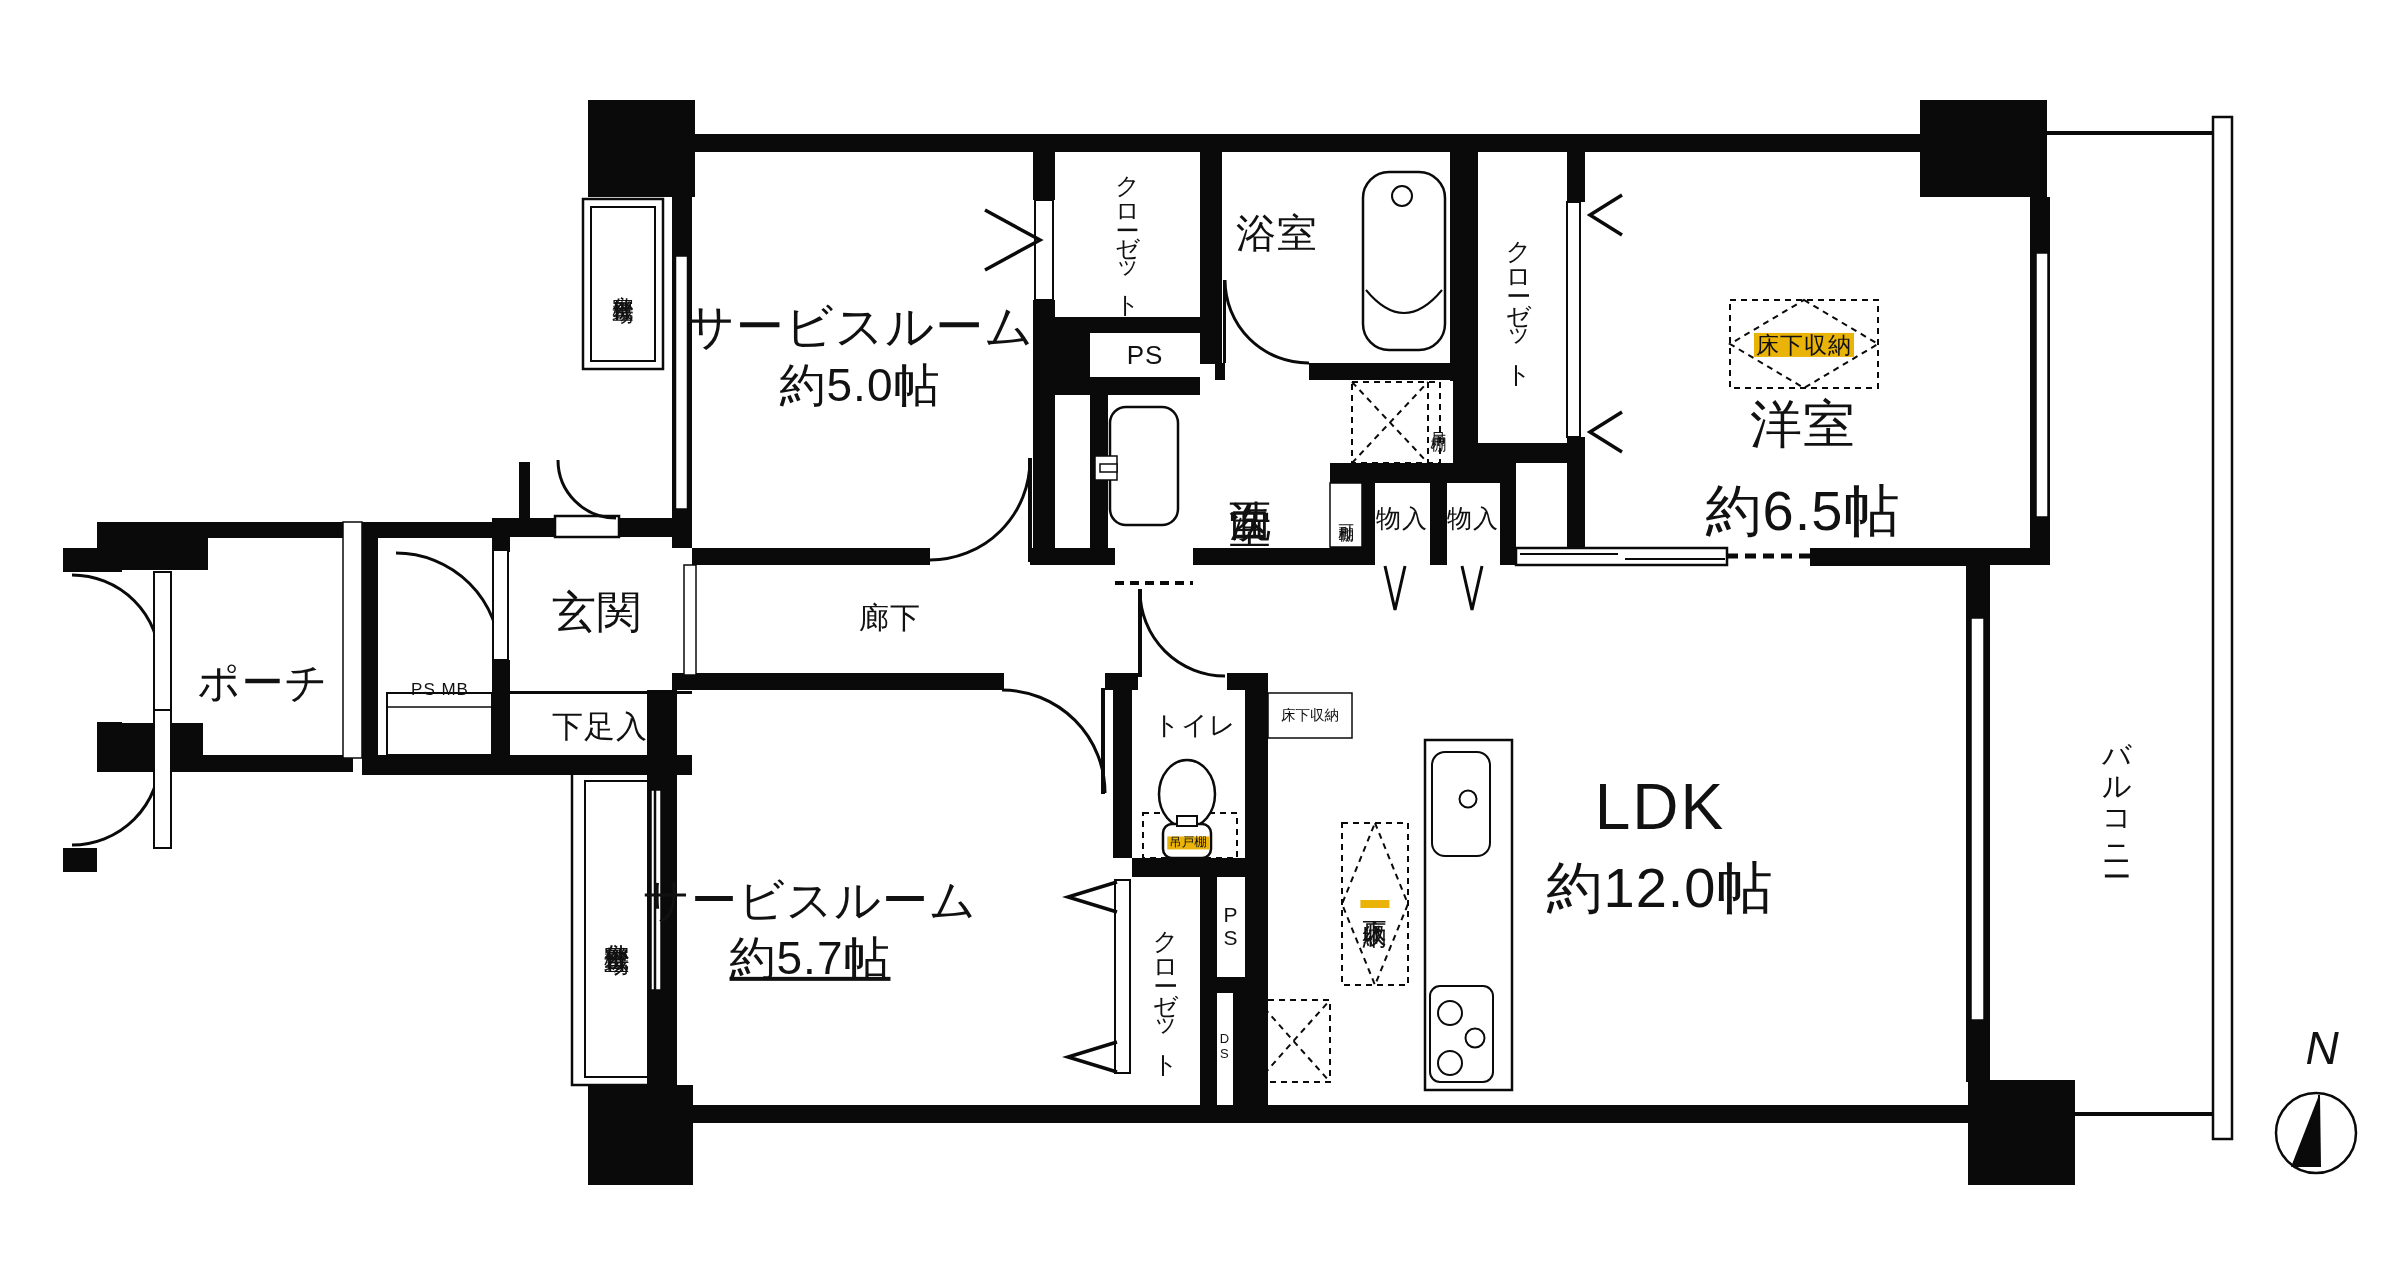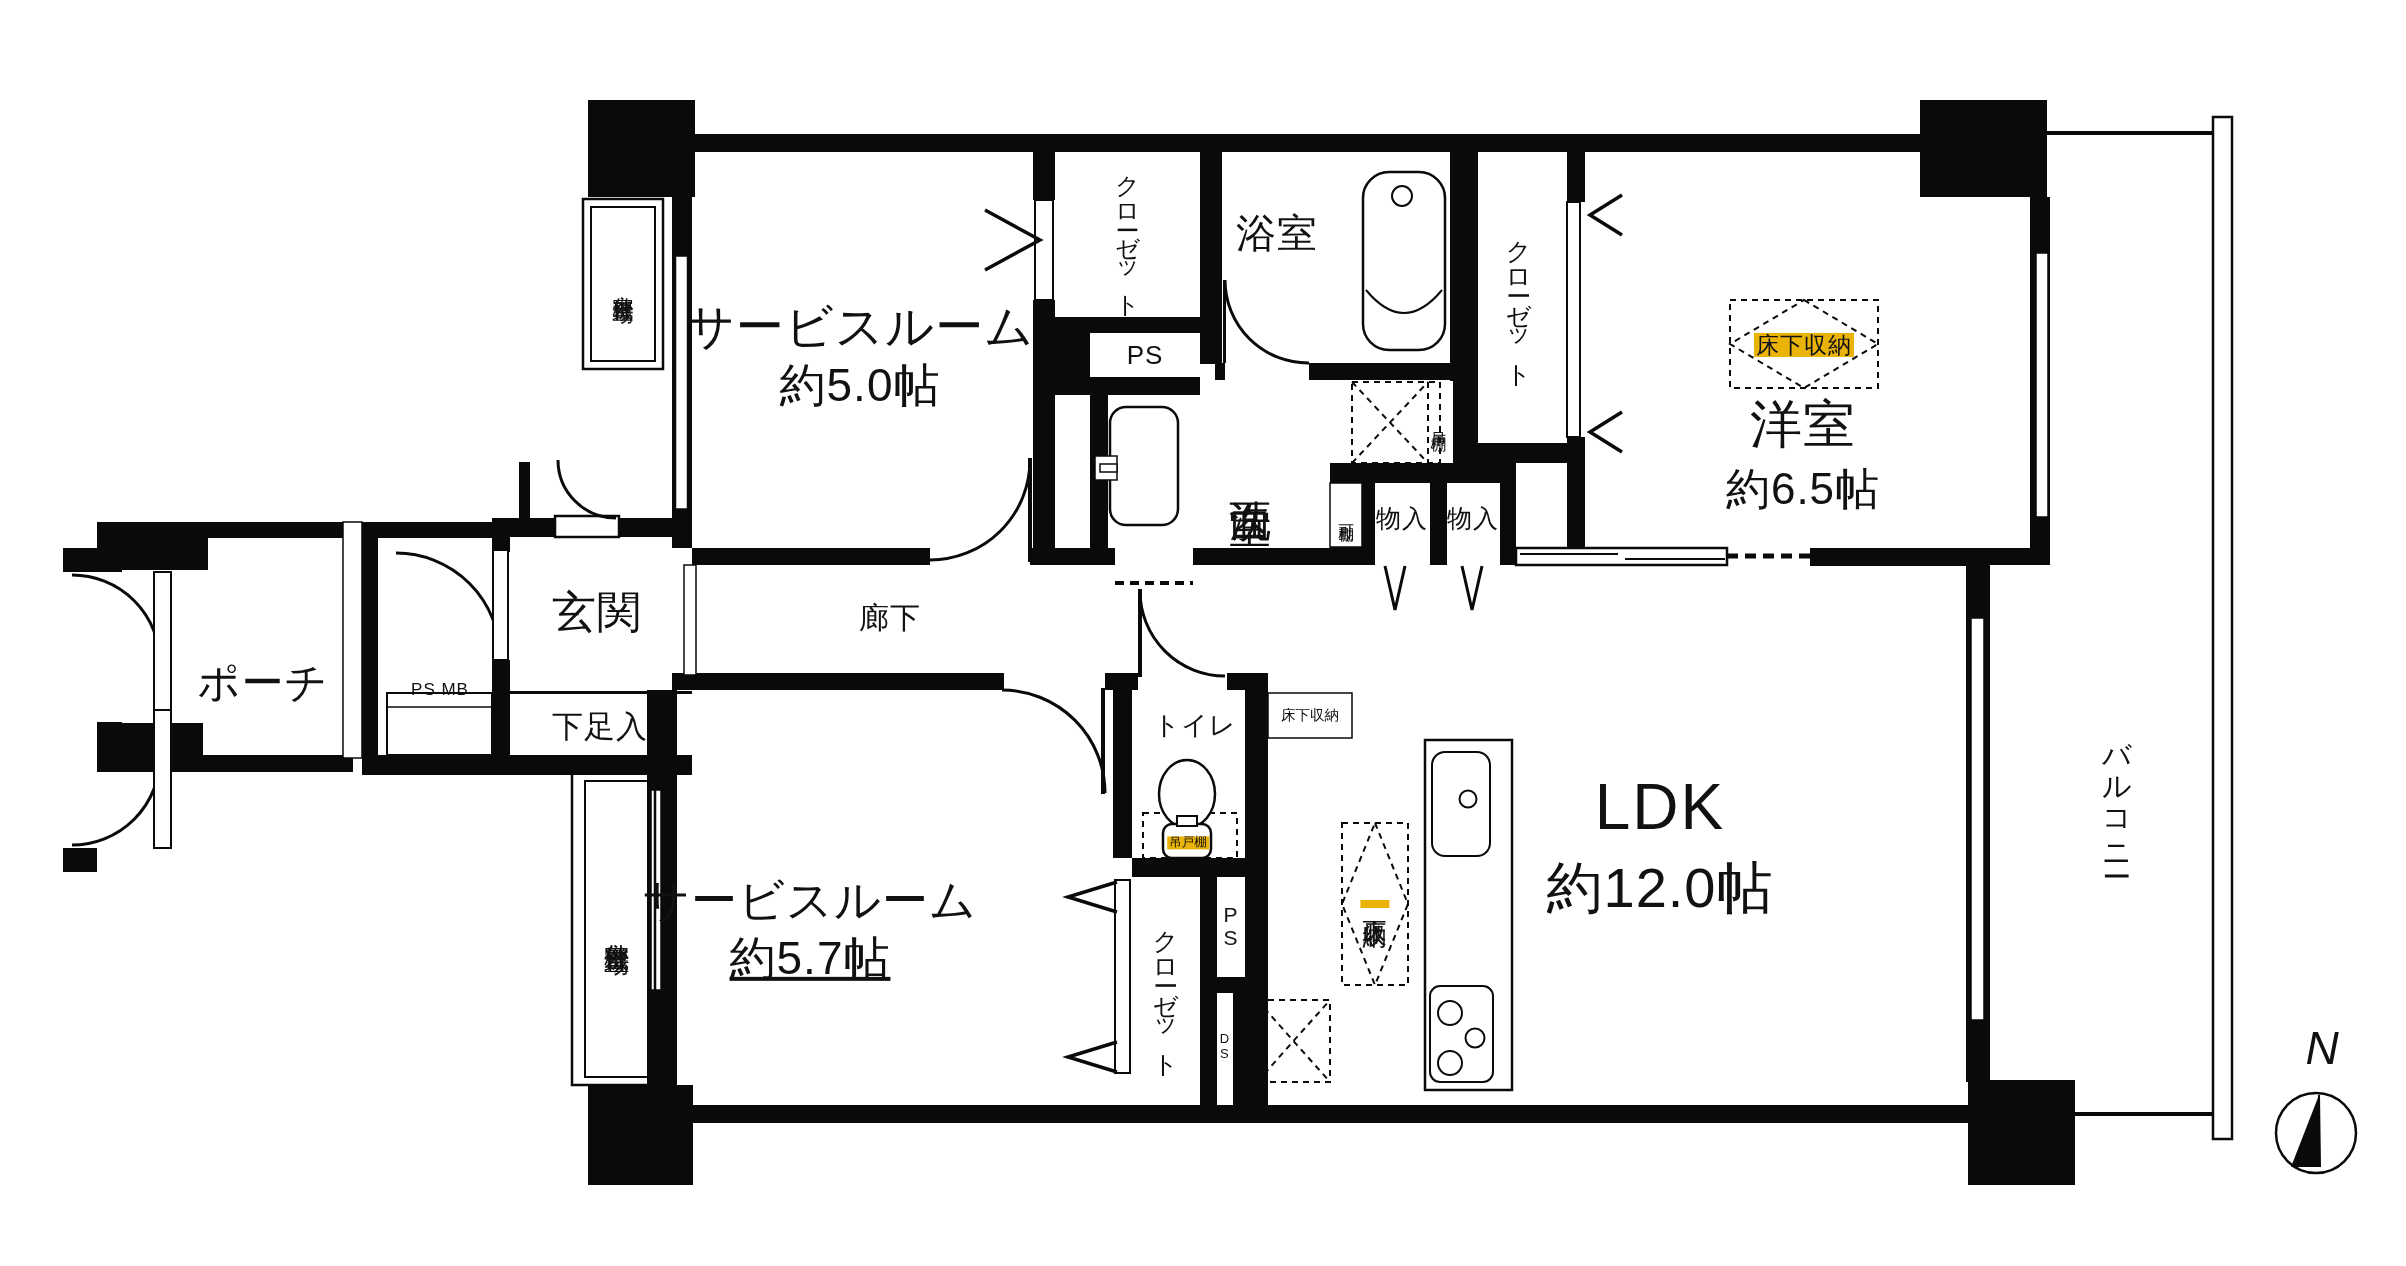--- a/index.html
+++ b/index.html
@@ -238,21 +238,21 @@
   </g>
 </svg>
 
   <div class="lbl" style="left:860px;top:327px;font-size:48px;">サービスルーム</div>
   <div class="lbl" style="left:860px;top:385px;font-size:46px;">約5.0帖</div>
 
   <div class="lbl" style="left:810px;top:900px;font-size:46px;">サービスルーム</div>
   <div class="lbl" style="left:810px;top:958px;font-size:46px;text-decoration:underline;">約5.7帖</div>
 
   <div class="lbl" style="left:1803px;top:424px;font-size:52px;text-align:center;">洋室</div>
-  <div class="lbl" style="left:1803px;top:489px;font-size:44px;">約6.5帖</div>
+  <div class="lbl" style="left:1803px;top:511px;font-size:56px;">約6.5帖</div>
 
   <div class="lbl" style="left:1660px;top:808px;font-size:64px;letter-spacing:2px;">LDK</div>
   <div class="lbl" style="left:1660px;top:888px;font-size:56px;">約12.0帖</div>
 
   <div class="lbl" style="left:1277px;top:233px;font-size:40px;">浴室</div>
   <div class="lbl v" style="left:1250px;top:470px;font-size:42px;">洗面室</div>
   <div class="lbl" style="left:1195px;top:726px;font-size:26px;">トイレ</div>
   <div class="lbl" style="left:890px;top:618px;font-size:30px;">廊下</div>
   <div class="lbl" style="left:597px;top:612px;font-size:44px;">玄関</div>
   <div class="lbl" style="left:263px;top:637px;font-size:42px;margin-top:46px;">ポーチ</div>

